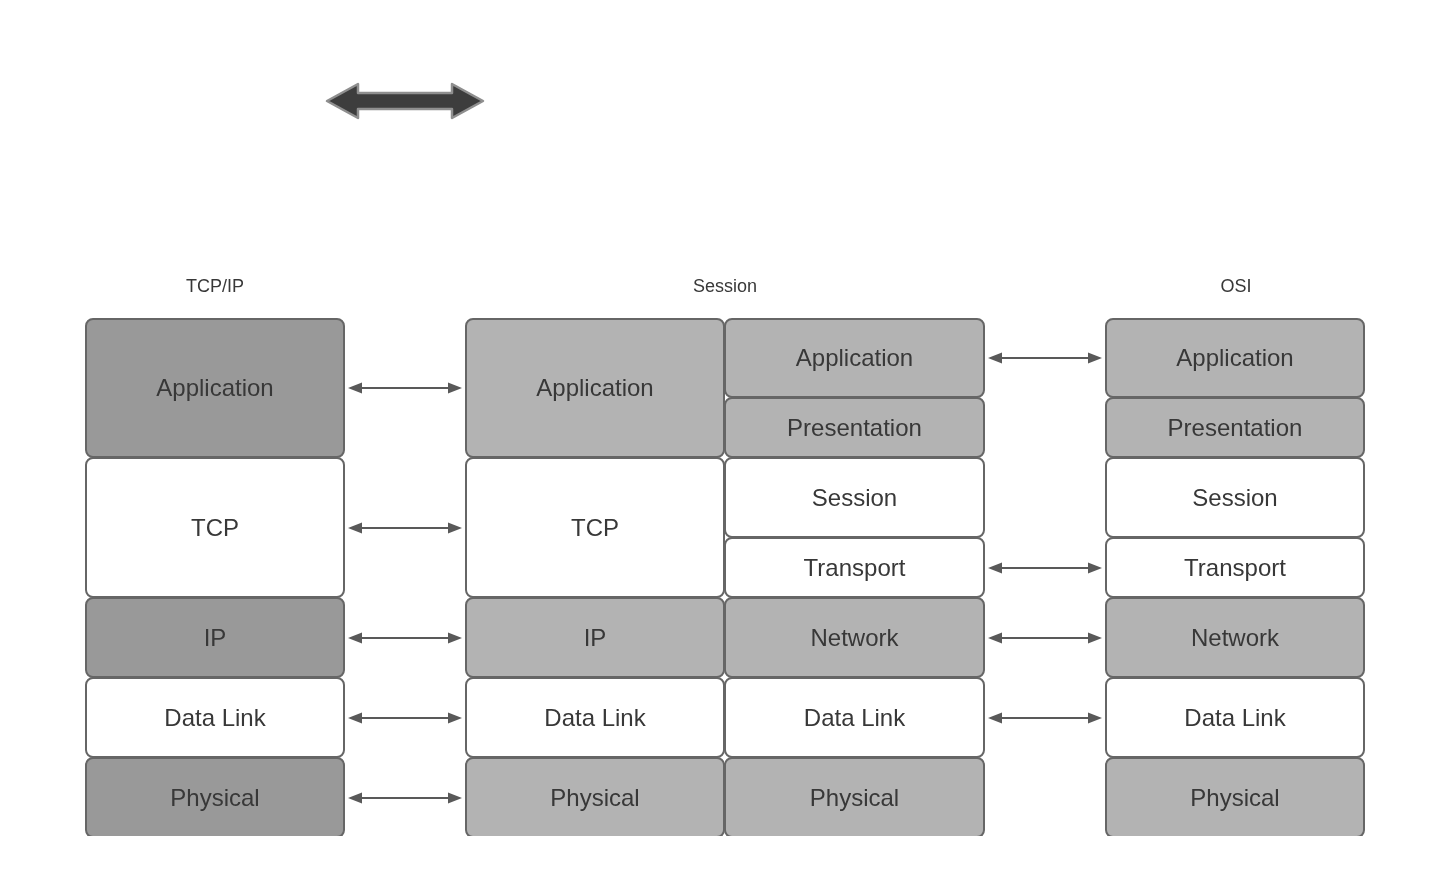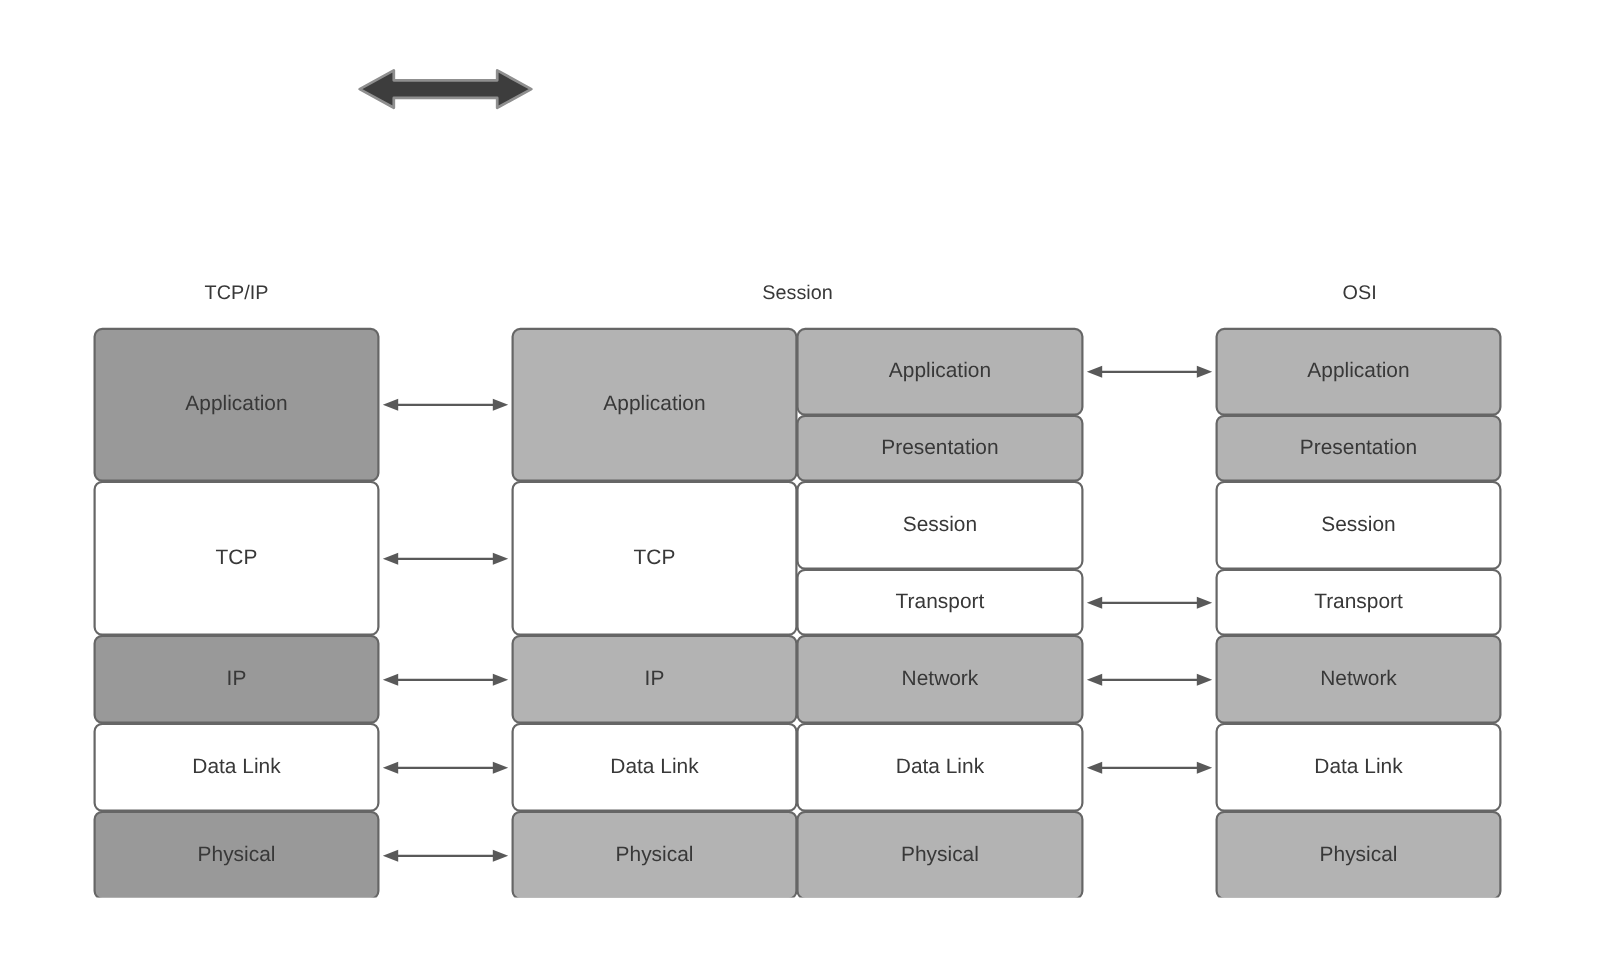--- a/index.html
+++ b/index.html
@@ -16,39 +16,40 @@
     background:var(--c-bg);
     font-family:"Liberation Sans", sans-serif;
     color:var(--c-text);
   }
   .canvas{
     position:relative;
     width:1452px;
     height:816px;
     background:var(--c-bg);
     overflow:hidden;
+    margin-top:20px;
   }
   .col-header{
     position:absolute;
     width:260px;
     text-align:center;
     font-size:18px;
     line-height:24px;
     color:var(--c-text);
     white-space:nowrap;
   }
   .layer-box{
     position:absolute;
     box-sizing:border-box;
     border:2px solid var(--c-border);
     border-radius:8px;
     display:flex;
     align-items:center;
     justify-content:center;
-    font-size:19px;
+    font-size:24px;
     color:var(--c-text);
   }
   .shade-dark{background:var(--c-dark);}
   .shade-light{background:var(--c-light);}
   .shade-white{background:var(--c-white);}
   #connectors{
     position:absolute;
     left:0; top:0;
     pointer-events:none;
   }

